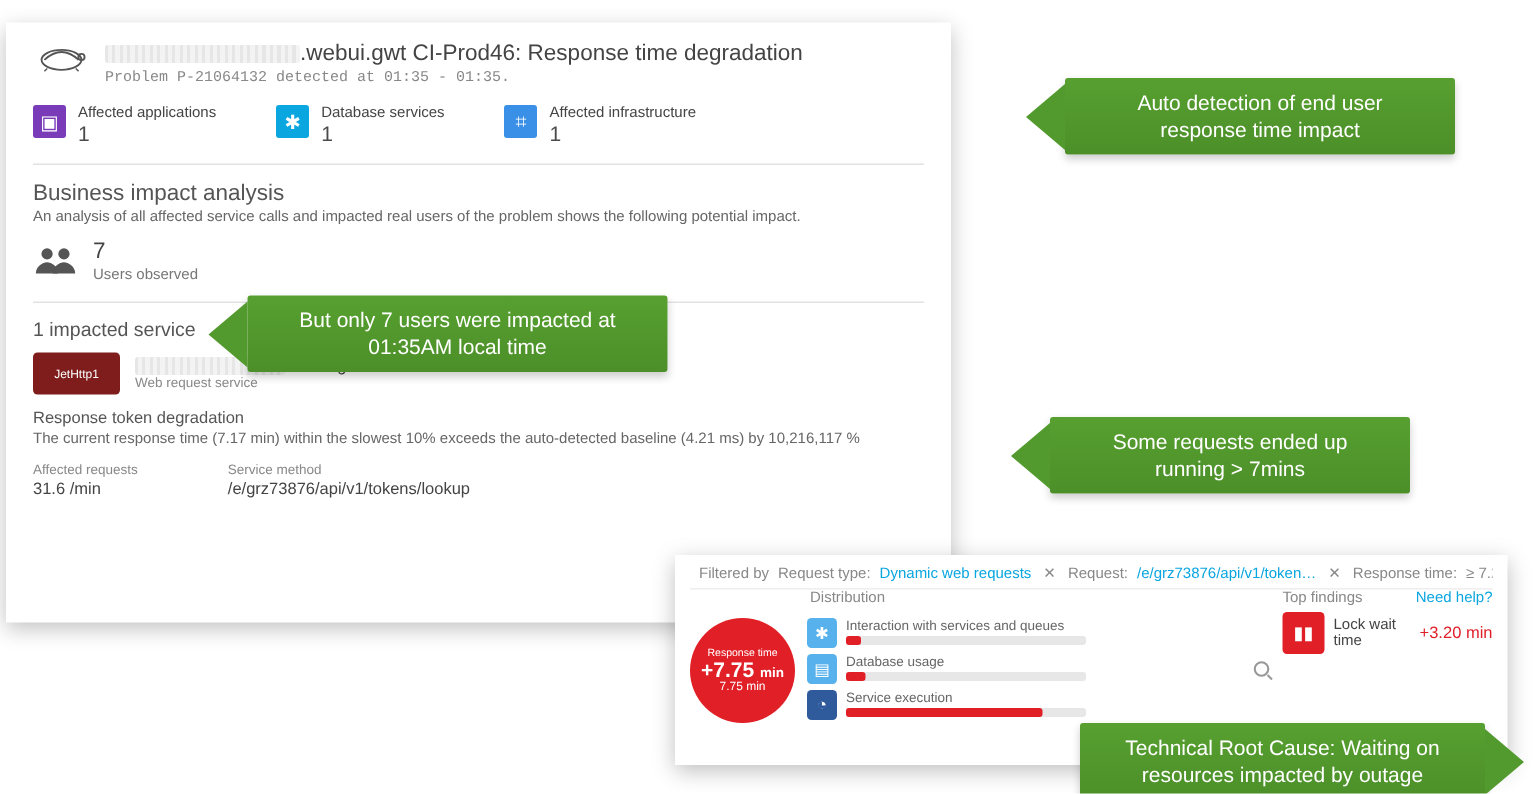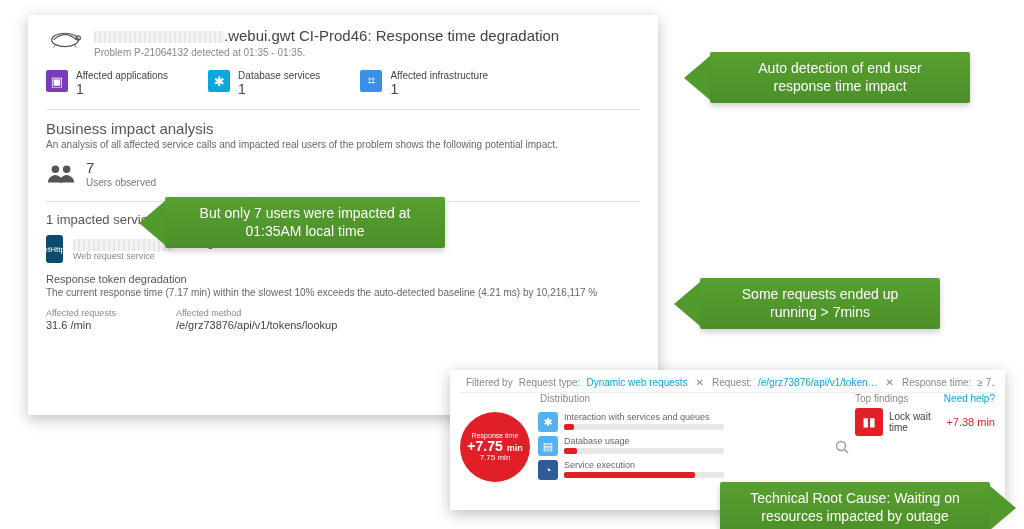--- a/index.html
+++ b/index.html
@@ -9,32 +9,32 @@
     background: #fff;
     font-family: "Segoe UI", Arial, sans-serif;
     font-size: 12px;
     color: #333;
     position: relative;
     overflow: hidden;
   }
   
   .problem-panel {
     position: absolute;
-    left: 28px; top: 15px;
+    left: 4px; top: 15px;
     width: 630px;
     height: 400px;
     background: #fff;
     box-shadow: 0 4px 14px rgba(0,0,0,.25);
     padding: 12px 18px;
   }
   .prob-header { display: flex; align-items: flex-start; gap: 10px; }
   .turtle-icon { width: 38px; height: 22px; position: relative; }
   .turtle-icon svg { width: 100%; height: 100%; }
   .prob-title { font-size: 15px; line-height: 1.2; color: #444; }
-  .prob-meta { font-size: 10px; color: #888; margin-top: 2px; }
+  .prob-meta { font-size: 10px; color: #888; margin-top: 2px; font-family: Liberation Mono, monospace; }
 
   .affected-row { display: flex; gap: 40px; margin-top: 12px; }
   .aff { display: flex; gap: 8px; align-items: flex-start; }
   .aff-icon {
     width: 22px; height: 22px; border-radius: 2px;
     display: flex; align-items: center; justify-content: center;
     color: #fff; font-size: 13px;
   }
   .ic-purple { background: #7a3bb8; }
   .ic-blue1  { background: #0aa6e0; }
@@ -49,22 +49,22 @@
 
   .users-row { display: flex; gap: 10px; margin-top: 10px; align-items:center;}
   .users-icon svg { width: 30px; height: 22px; fill:#555;}
   .users-text .num { font-size: 15px; color: #444; display:block; line-height:1;}
   .users-text .sub { font-size: 10px; color: #777; }
 
   .imp-title { font-size: 13px; font-weight: 400; color: #555; margin-top:4px;}
 
   .svc-row { display: flex; align-items: center; gap: 10px; margin-top: 8px; }
   .svc-tag {
-    width: 17px; height: 28px; border-radius: 3px;
-    background: #0c4a6e; color: #fff; font-size: 8px;
+    width: 58px; height: 28px; border-radius: 3px;
+    background: #7f1d1d; color: #fff; font-size: 8px;
     display: flex; align-items: center; justify-content: center;
   }
   .svc-info .name { font-size: 11px; color: #444; }
   .svc-info .sub  { font-size: 9px; color: #888; }
 
   .small-head { font-size: 11px; color: #555; margin-top:10px; }
   .small-desc { font-size: 10px; color: #666; margin-top:2px; }
 
   .req-row { display: flex; gap: 60px; margin-top:10px; }
   .req-col .lbl { font-size: 9px; color:#888; display:block;}
@@ -217,21 +217,21 @@
       <div class="name"><span class="opaque-strip" style="width:100px"></span><span>.webui.gwt CI-Prod46</span></div>
       <div class="sub">Web request service</div>
     </div>
   </div>
 
   <div class="small-head">Response token degradation</div>
   <div class="small-desc">The current response time (7.17 min) within the slowest 10% exceeds the auto-detected baseline (4.21 ms) by 10,216,117 %</div>
 
   <div class="req-row">
     <div class="req-col"><span class="lbl">Affected requests</span><span class="val">31.6 /min</span></div>
-    <div class="req-col"><span class="lbl">Affected method</span><span class="val">/e/grz73876/api/v1/tokens/lookup</span></div>
+    <div class="req-col"><span class="lbl">Service method</span><span class="val">/e/grz73876/api/v1/tokens/lookup</span></div>
   </div>
 </div>
 
 <div class="distro-panel">
   <div class="filter-bar">
     <span class="funnel"><svg viewBox="0 0 12 12">
           <path d="M1 1h10L7 6v5l-2-1V6z"></path>
         </svg></span>
     <span>Filtered by</span>
     <span>Request type:</span>
@@ -288,21 +288,21 @@
     </div>
 
     <div class="topf">
       <div class="hdr">
         <span>Top findings</span>
         <span class="help">Need help?</span>
       </div>
       <div class="finding">
         <div class="red-sq">▮▮</div>
         <span class="ft">Lock wait time</span>
-        <span class="fv">+7.38 min</span>
+        <span class="fv">+3.20 min</span>
       </div>
     </div>
   </div>
 </div>
 
 <div class="callout arrow-left" style="left:710px; top:30px;  width:260px;">Auto detection of end user<br>response time impact</div>
 <div class="callout arrow-left" style="left:165px; top:175px; width:280px;">But only 7 users were impacted at<br>01:35AM local time</div>
 <div class="callout arrow-left" style="left:700px; top:256px; width:240px;">Some requests ended up<br>running &gt; 7mins</div>
 <div class="callout arrow-right" style="left:720px; top:460px; width:270px;">Technical Root Cause: Waiting on<br>resources impacted by outage</div>
 

